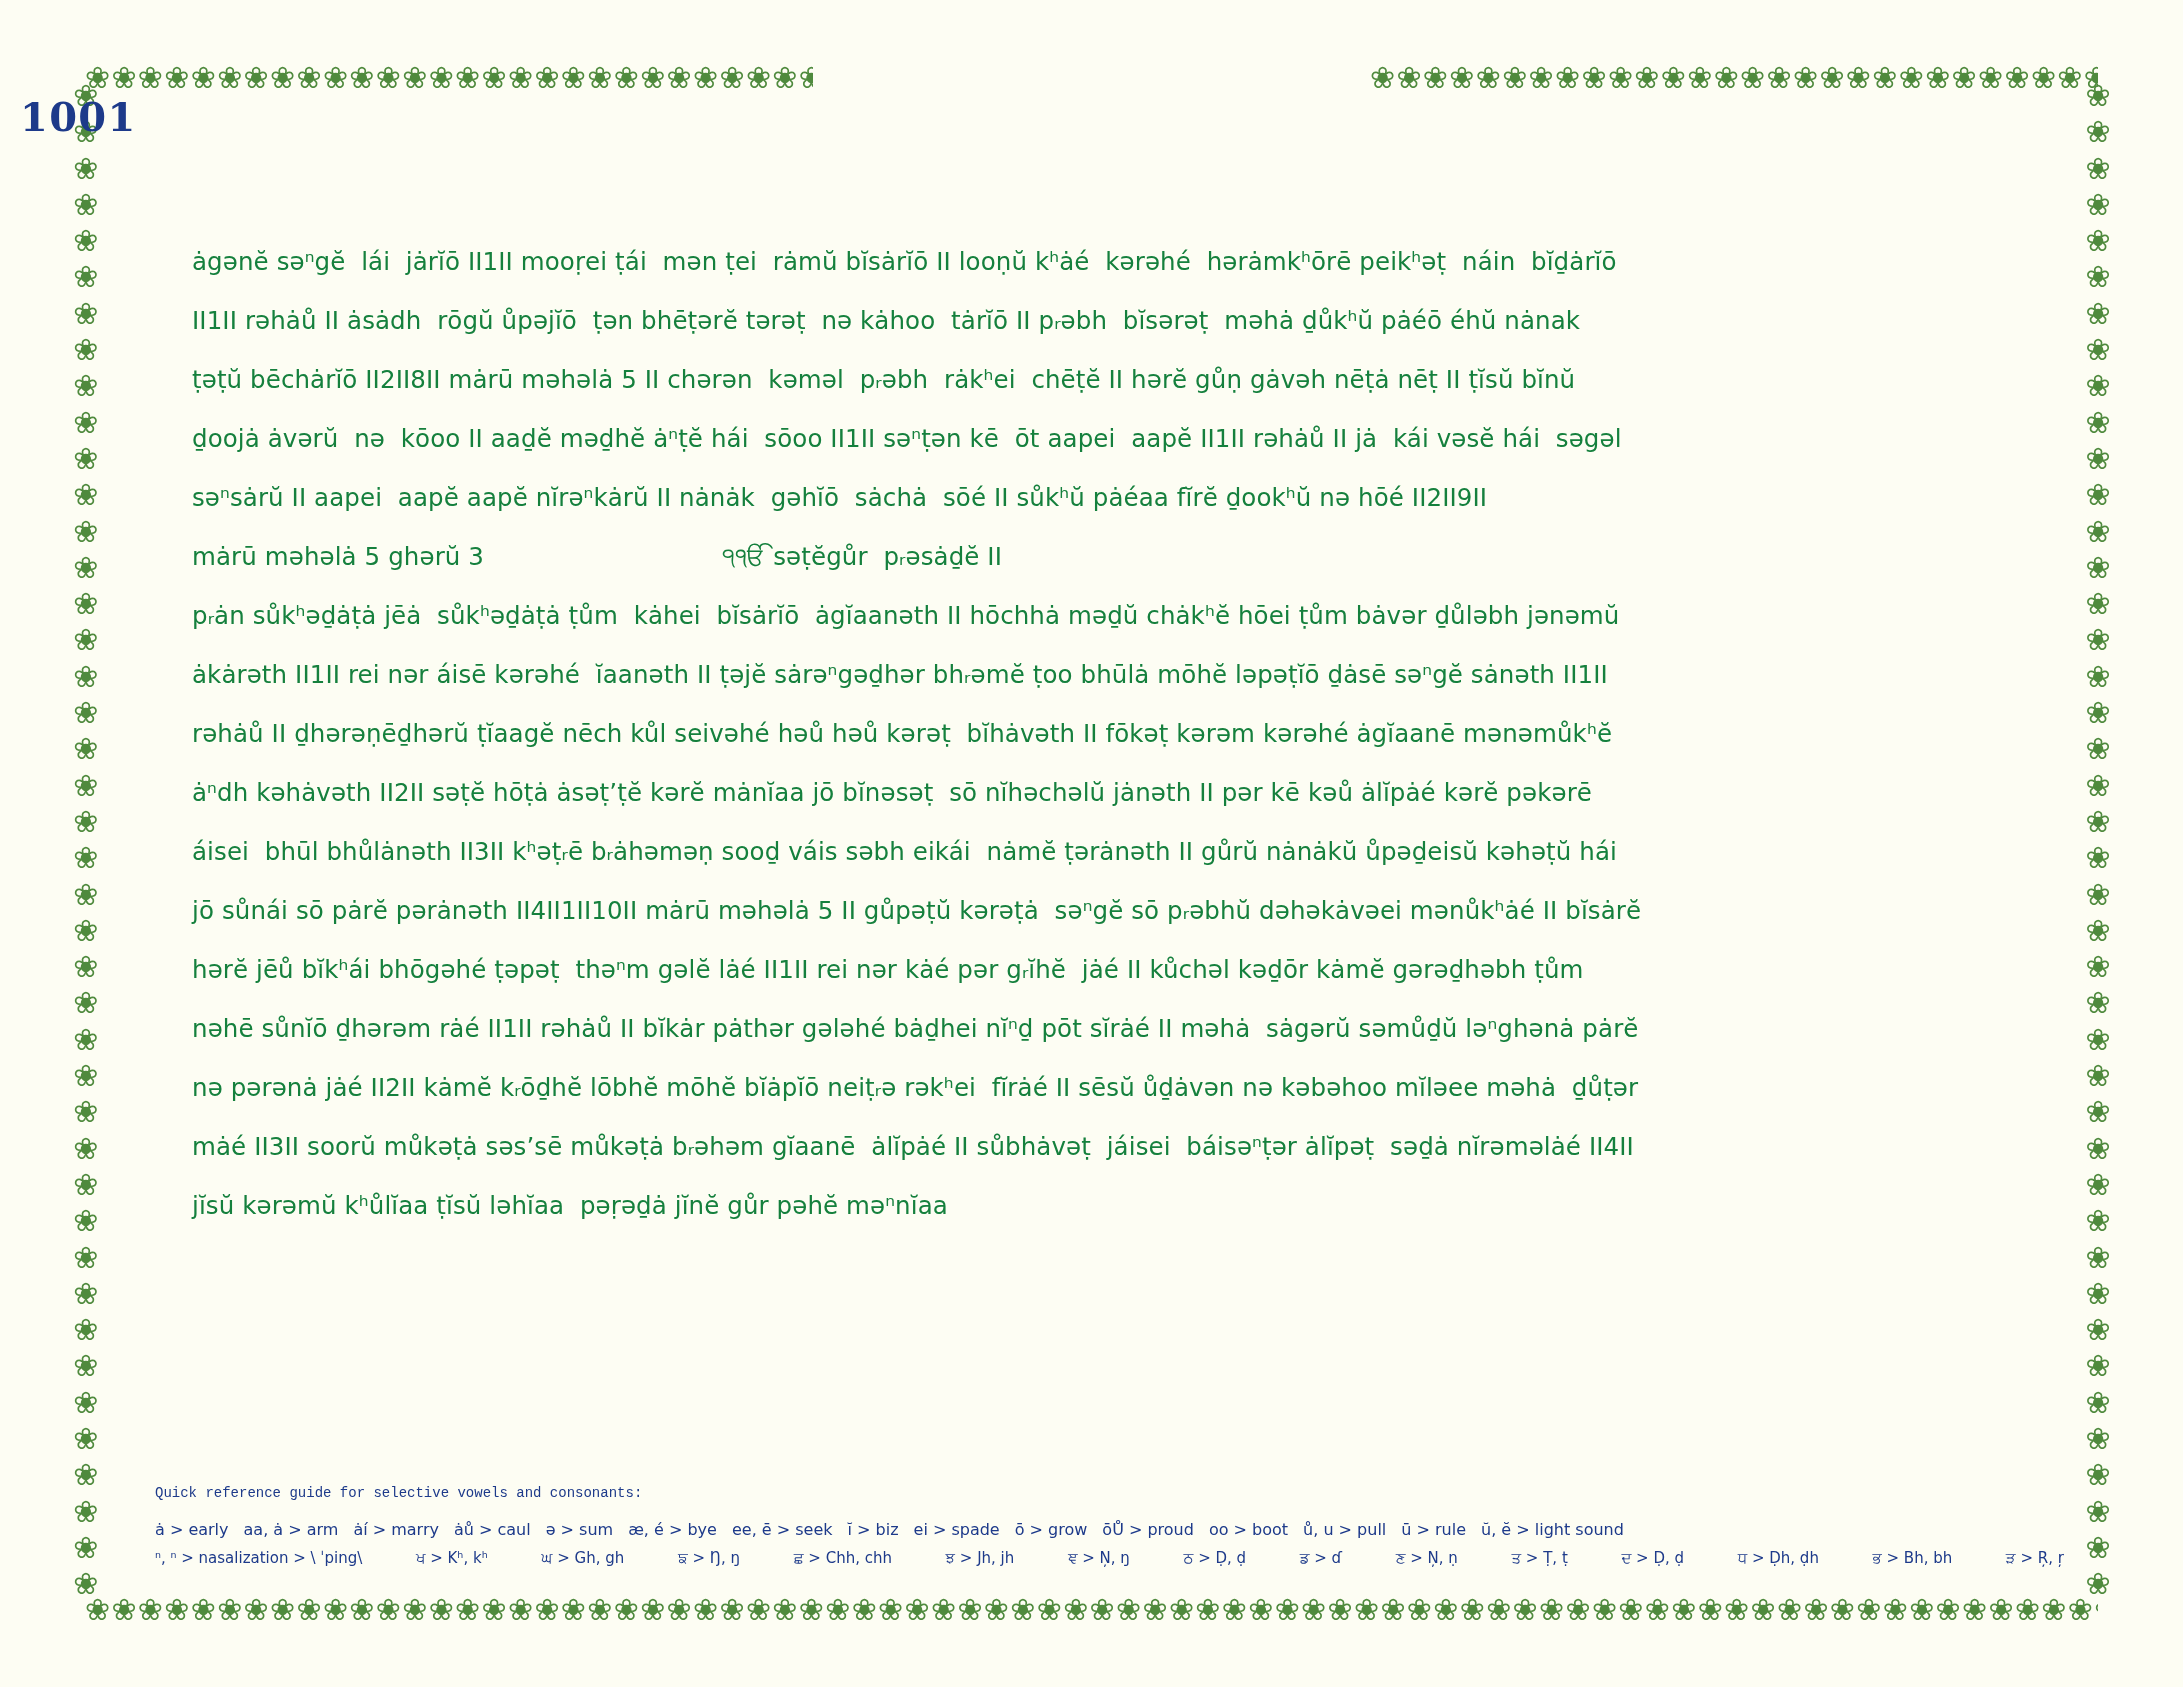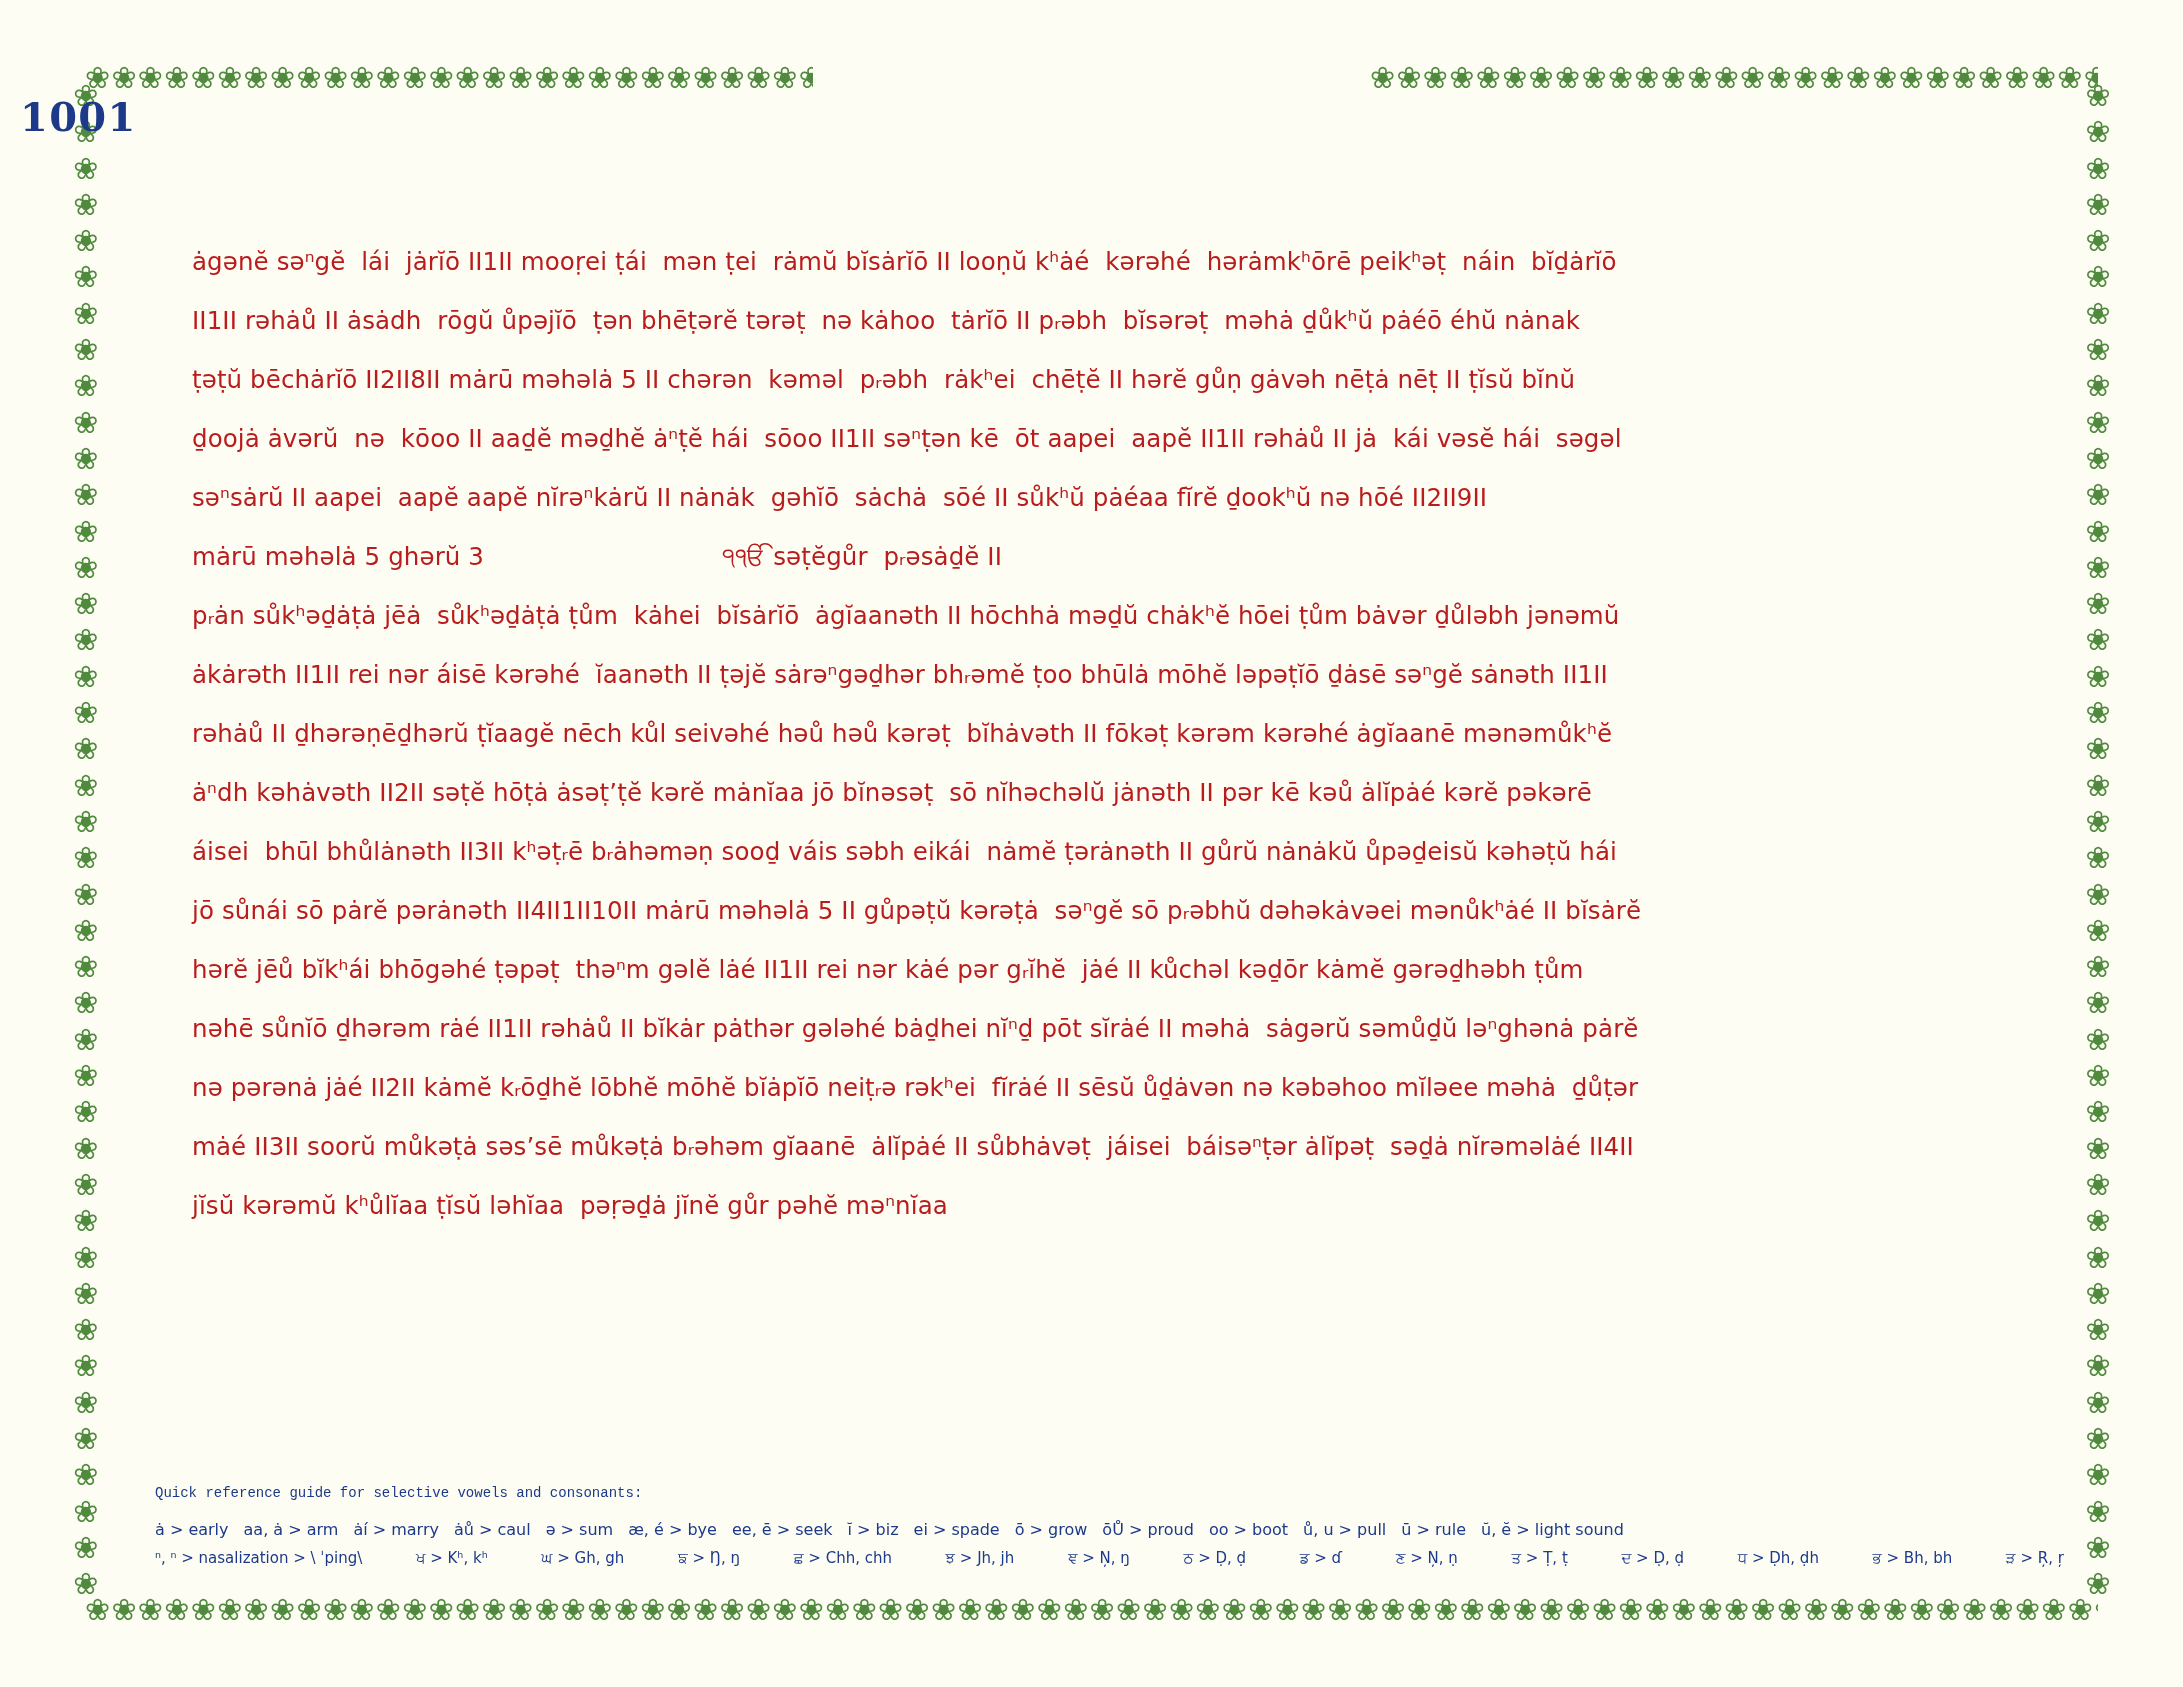--- a/index.html
+++ b/index.html
@@ -73,21 +73,21 @@
   }
 
   
   .body-text {
     position: absolute;
     left: 192px;
     right: 179px;
     top: 232px;
     font-size: 24.5px;
     line-height: 59px;
-    color: #b91c1c;
+    color: #15803d;
     letter-spacing: 0.1px;
   }
   .line {
     white-space: pre-wrap;
   }
   .line.two-col {
     display: flex;
     gap: 238px;
   }
 

